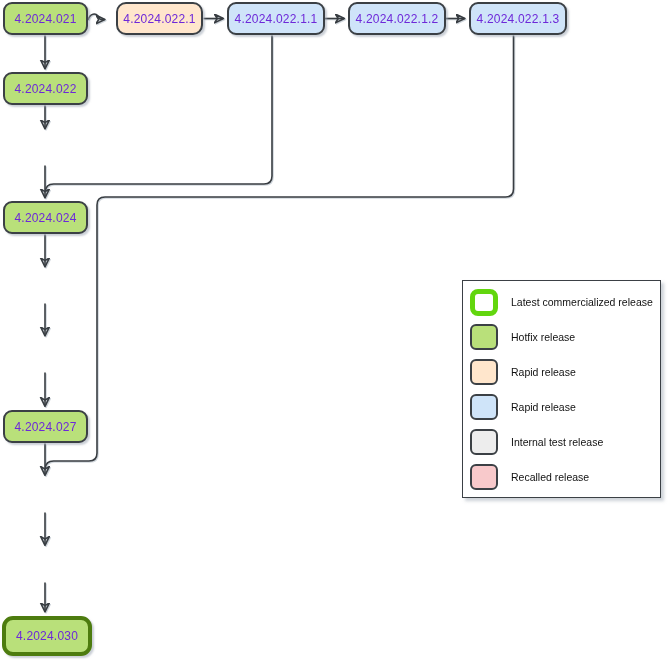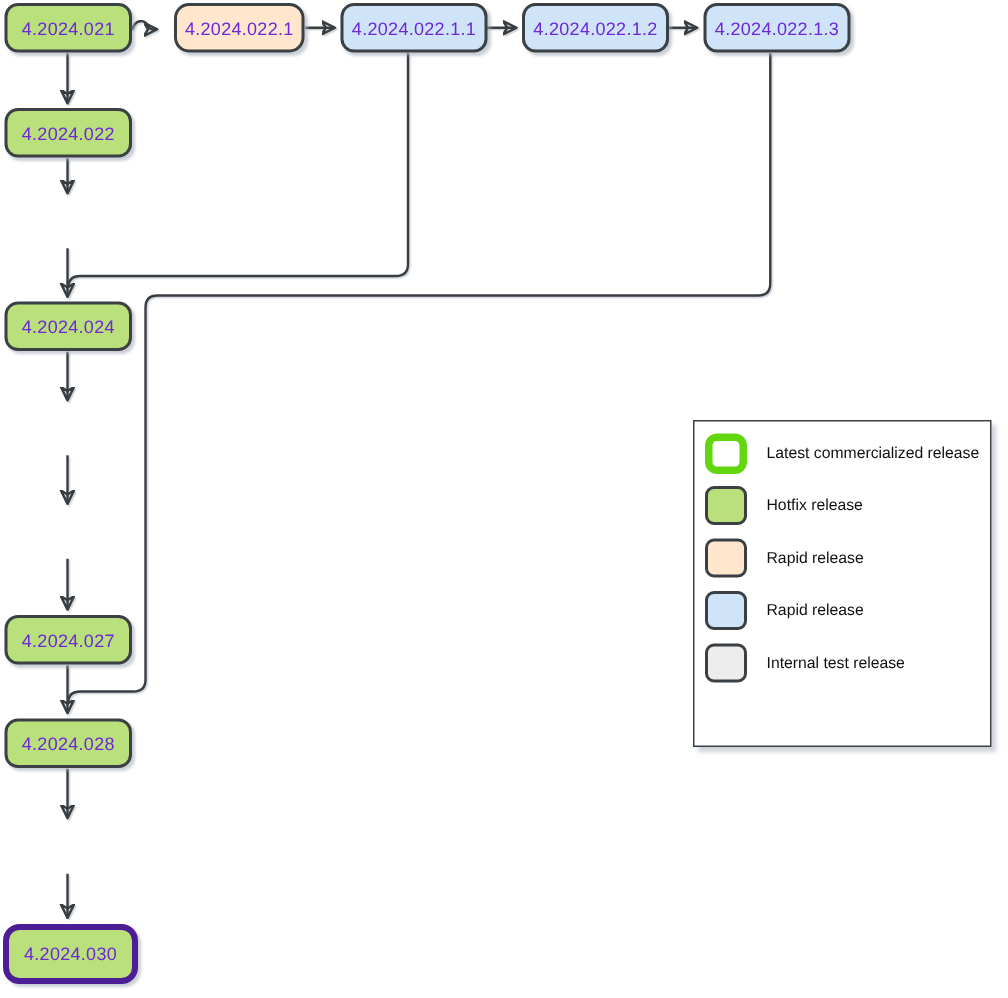--- a/index.html
+++ b/index.html
@@ -17,21 +17,21 @@
     border:2px solid #3b4045;border-radius:9px;
     display:flex;align-items:center;justify-content:center;
     font-size:12px;color:#6d28d9;letter-spacing:.2px;
     box-shadow:2px 2px 2px rgba(158,168,180,.55);
     cursor:default;white-space:nowrap;
   }
   .node.story  {background:#b9e07a;width:85px;}
   .node.hotfix {background:#ffe6cc;width:87px;border-radius:10px;}
   .node.rapid  {background:#cfe4f9;width:98px;}
   .node.latest {background:#b9e07a;width:90px;height:40px;
-                border:4px solid #4c1d95;border-radius:11px;}
+                border:4px solid #4d7c0f;border-radius:11px;}
   
   .legend{
     position:absolute;left:462px;top:280px;width:199px;height:218px;
     box-sizing:border-box;background:#ffffff;border:1.5px solid #3b4045;
     box-shadow:3px 3px 3px rgba(158,168,180,.5);
     padding:8px 0 0 7px;
   }
   .legend-row{display:flex;align-items:center;height:26px;margin-bottom:9px;}
   .sw{box-sizing:border-box;width:28px;height:26px;flex:0 0 28px;
       border:2px solid #3b4045;border-radius:6px;margin-right:13px;}
@@ -75,21 +75,20 @@
   </svg>
 
   <div class="node story" style="left:3px;top:2px">4.2024.021</div>
   <div class="node hotfix" style="left:116px;top:2px">4.2024.022.1</div>
   <div class="node rapid" style="left:227px;top:2px">4.2024.022.1.1</div>
   <div class="node rapid" style="left:348px;top:2px">4.2024.022.1.2</div>
   <div class="node rapid" style="left:469px;top:2px">4.2024.022.1.3</div>
   <div class="node story" style="left:3px;top:72px">4.2024.022</div>
   <div class="node story" style="left:3px;top:201px">4.2024.024</div>
   <div class="node story" style="left:3px;top:410px">4.2024.027</div>
-  <div class="node story" style="left:3px;top:479px">4.2024.028</div>
   <div class="node latest" style="left:2px;top:616px">4.2024.030</div>
 
   <div class="legend">
     <div class="legend-row">
       <span class="sw latest"></span>
       <span class="legend-label">Latest commercialized release</span>
     </div>
     <div class="legend-row">
       <span class="sw story"></span>
       <span class="legend-label">Hotfix release</span>
@@ -99,15 +98,19 @@
       <span class="legend-label">Rapid release</span>
     </div>
     <div class="legend-row">
       <span class="sw rapid"></span>
       <span class="legend-label">Rapid release</span>
     </div>
     <div class="legend-row">
       <span class="sw internal"></span>
       <span class="legend-label">Internal test release</span>
     </div>
+    <div class="legend-row">
+      <span class="sw recalled"></span>
+      <span class="legend-label">Recalled release</span>
+    </div>
   </div>
 
 </div>
 
 </body></html>

